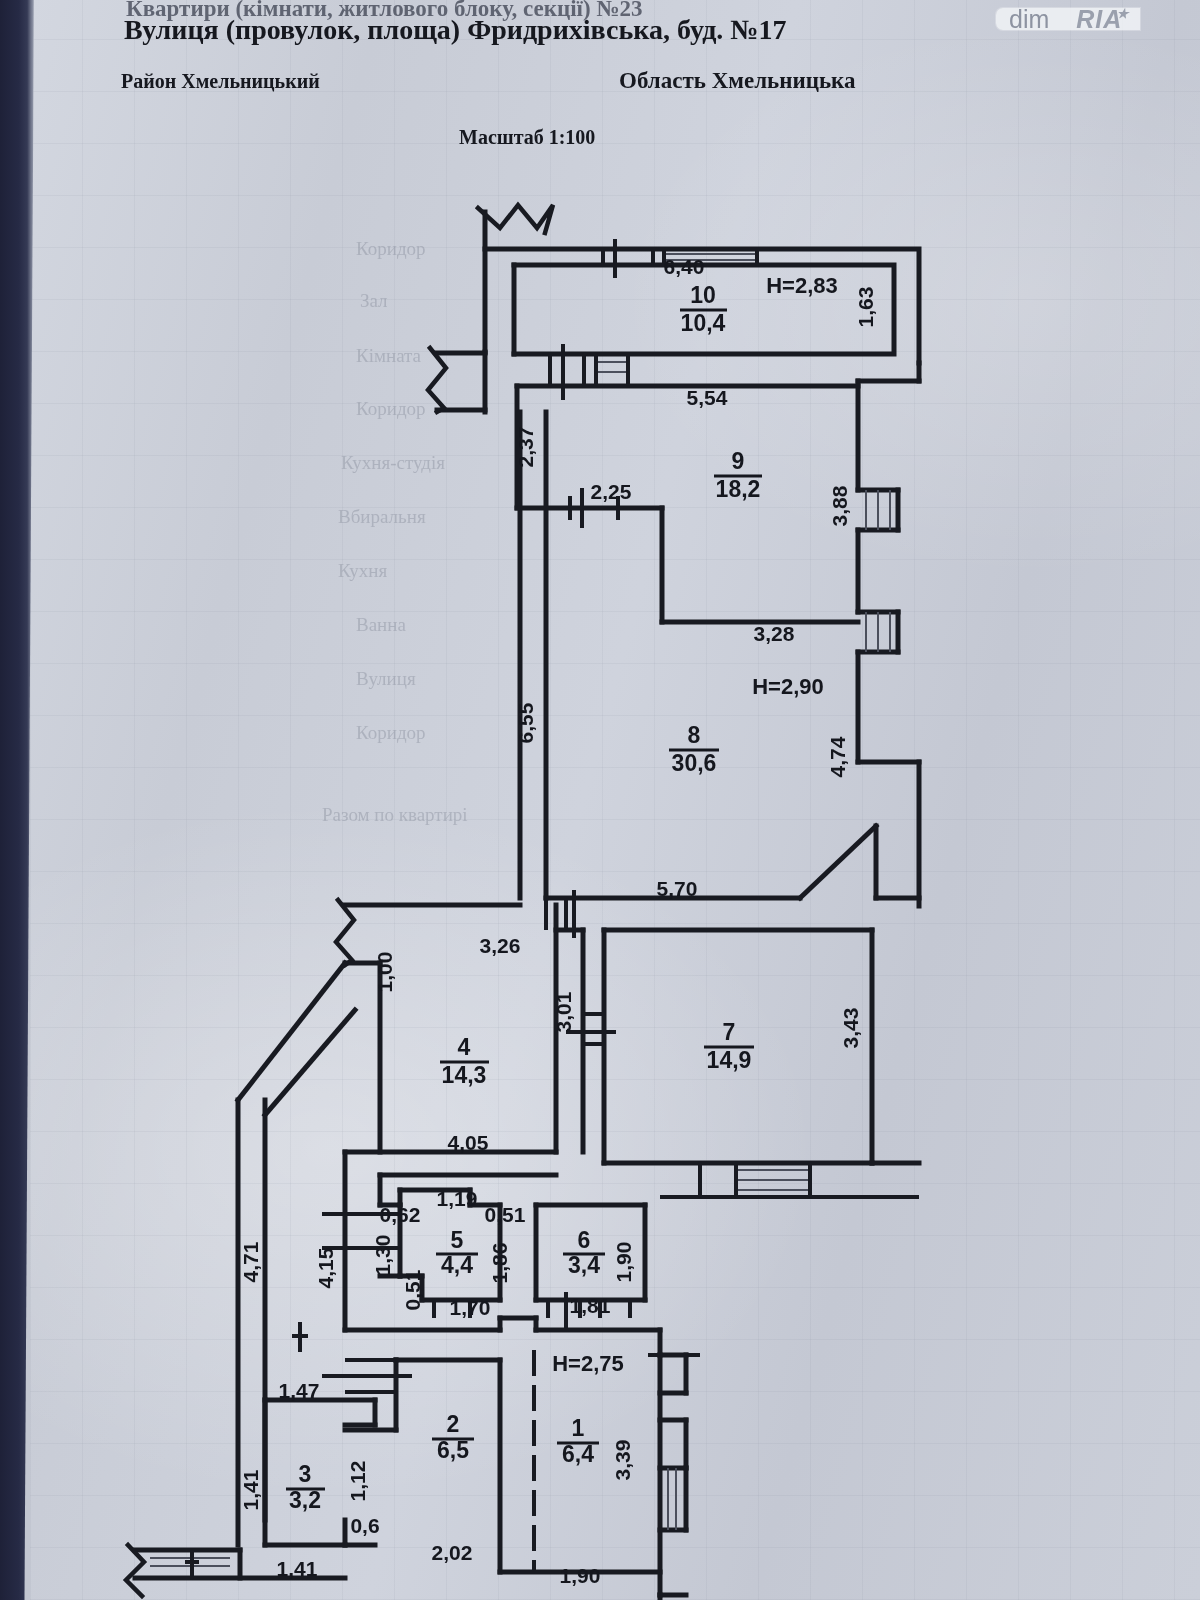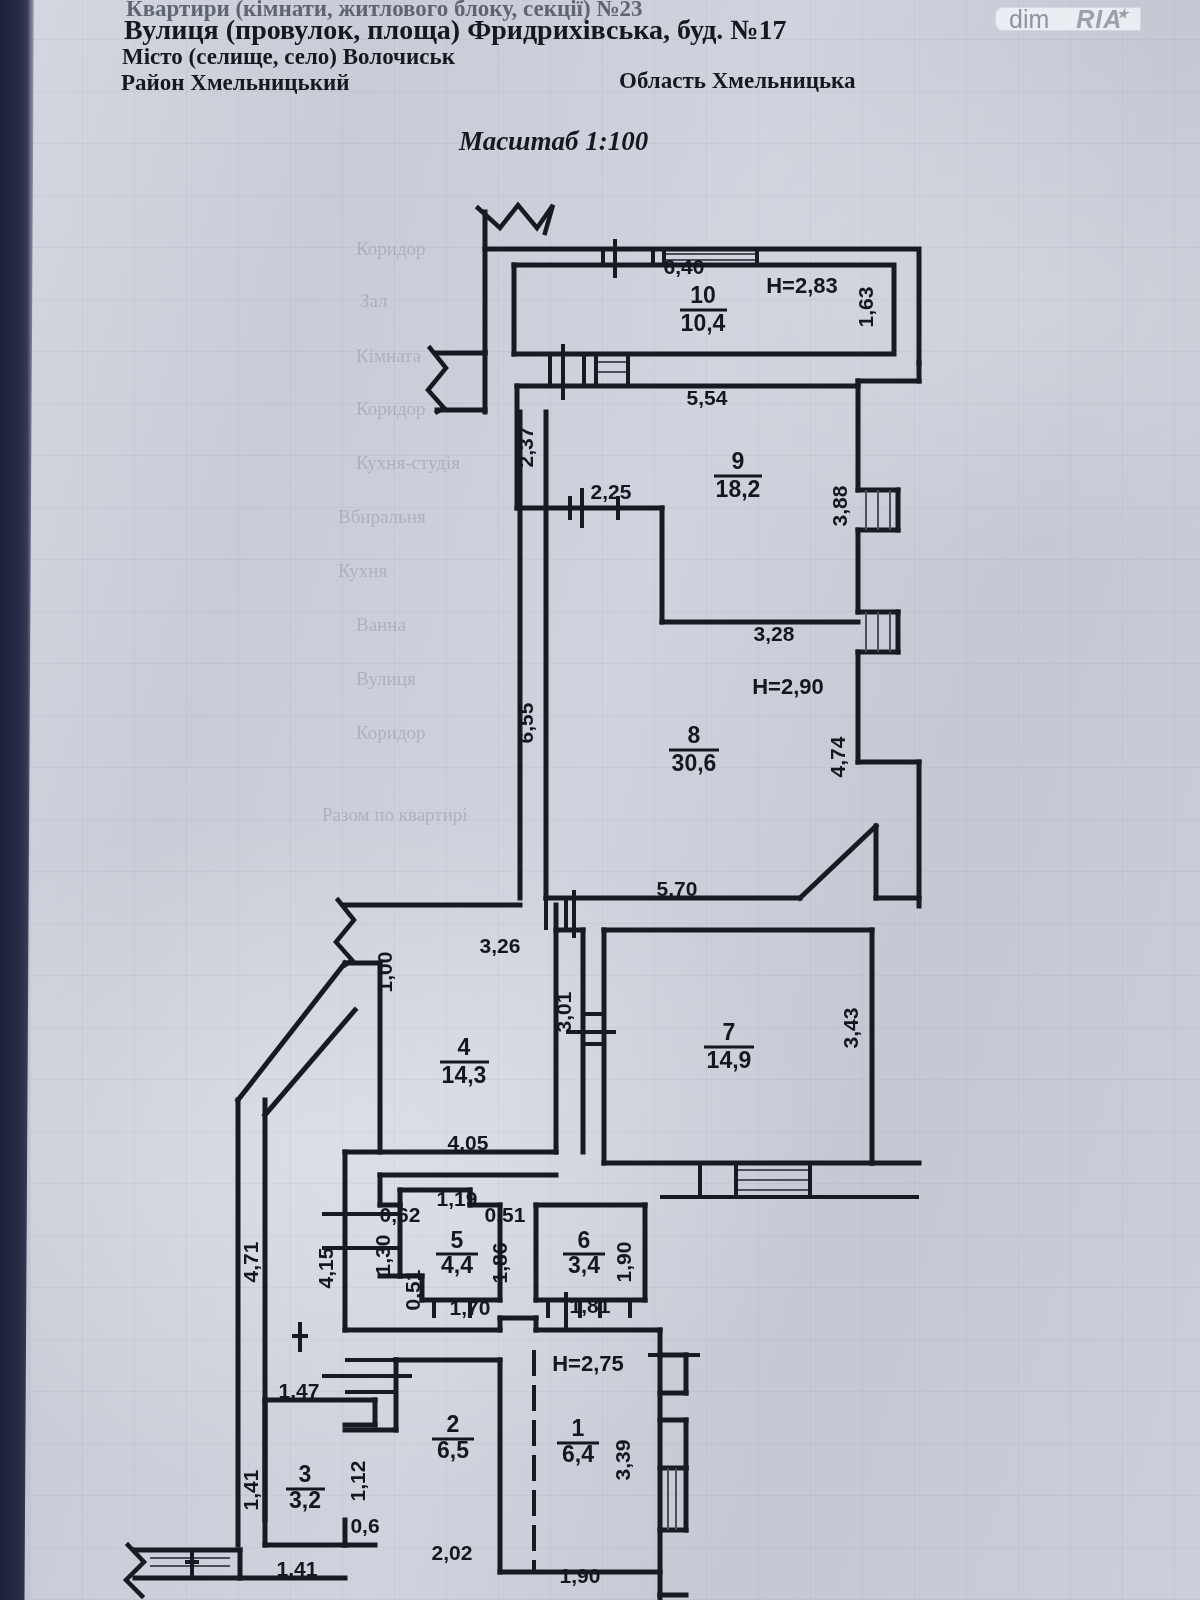--- a/index.html
+++ b/index.html
@@ -61,23 +61,23 @@
     white-space: nowrap;
     font-family: "Liberation Serif", serif;
   }
   #hdr-clipped {
     top: -4px; left: 126px; font-size: 23px;
     color: #3c4150;
     opacity: .75;
   }
   #hdr-street  { top: 14px;  left: 124px; font-size: 28px; }
   #hdr-city    { top: 44px;  left: 122px; font-size: 23px; }
-  #hdr-district{ top: 70px;  left: 121px; font-size: 23px; }
+  #hdr-district{ top: 70px;  left: 121px; font-size: 20px; }
   #hdr-region  { top: 68px;  left: 619px; font-size: 23px; }
-  #hdr-scale   { top: 126px; left: 459px; font-size: 27px; font-style: italic; }
+  #hdr-scale   { top: 126px; left: 459px; font-size: 20px; }
 
   
   #wm {
     position: absolute;
     top: 8px; left: 996px;
     height: 22px;
     display: flex;
     align-items: center;
     border-radius: 7px 0 0 7px;
     overflow: hidden;
@@ -126,31 +126,30 @@
 <body>
 
 <div id="page">
   <div id="paper"></div>
   <div id="spine"></div>
 
   <div class="ghost" style="top:238px; left:356px;">Коридор</div>
   <div class="ghost" style="top:290px; left:360px;">Зал</div>
   <div class="ghost" style="top:345px; left:356px;">Кімната</div>
   <div class="ghost" style="top:398px; left:356px;">Коридор</div>
-  <div class="ghost" style="top:452px; left:356px;">Кухня-студія</div>
+  <div class="ghost" style="top:452px; left:341px;">Кухня-студія</div>
   <div class="ghost" style="top:506px; left:338px;">Вбиральня</div>
   <div class="ghost" style="top:560px; left:338px;">Кухня</div>
   <div class="ghost" style="top:614px; left:356px;">Ванна</div>
   <div class="ghost" style="top:668px; left:356px;">Вулиця</div>
   <div class="ghost" style="top:722px; left:356px;">Коридор</div>
   <div class="ghost" style="top:792px; left:322px;margin-top:12px;">Разом по квартирі</div>
 
   <div class="hdr" id="hdr-clipped">Квартири (кімнати, житлового блоку, секції) №23</div>
   <div class="hdr" id="hdr-street">Вулиця (провулок, площа)  Фридрихівська, буд. №17</div>
-  <div class="hdr" id="hdr-city">Місто (селище, село) Волочиськ</div>
   <div class="hdr" id="hdr-district">Район  Хмельницький</div>
   <div class="hdr" id="hdr-region">Область  Хмельницька</div>
   <div class="hdr" id="hdr-scale">Масштаб 1:100</div>
 
   <div id="wm">
     <div class="cell">dim</div>
     <div class="sep"></div>
     <div class="cell ria">
       <span class="star">★</span>
       <span>RIA</span>

